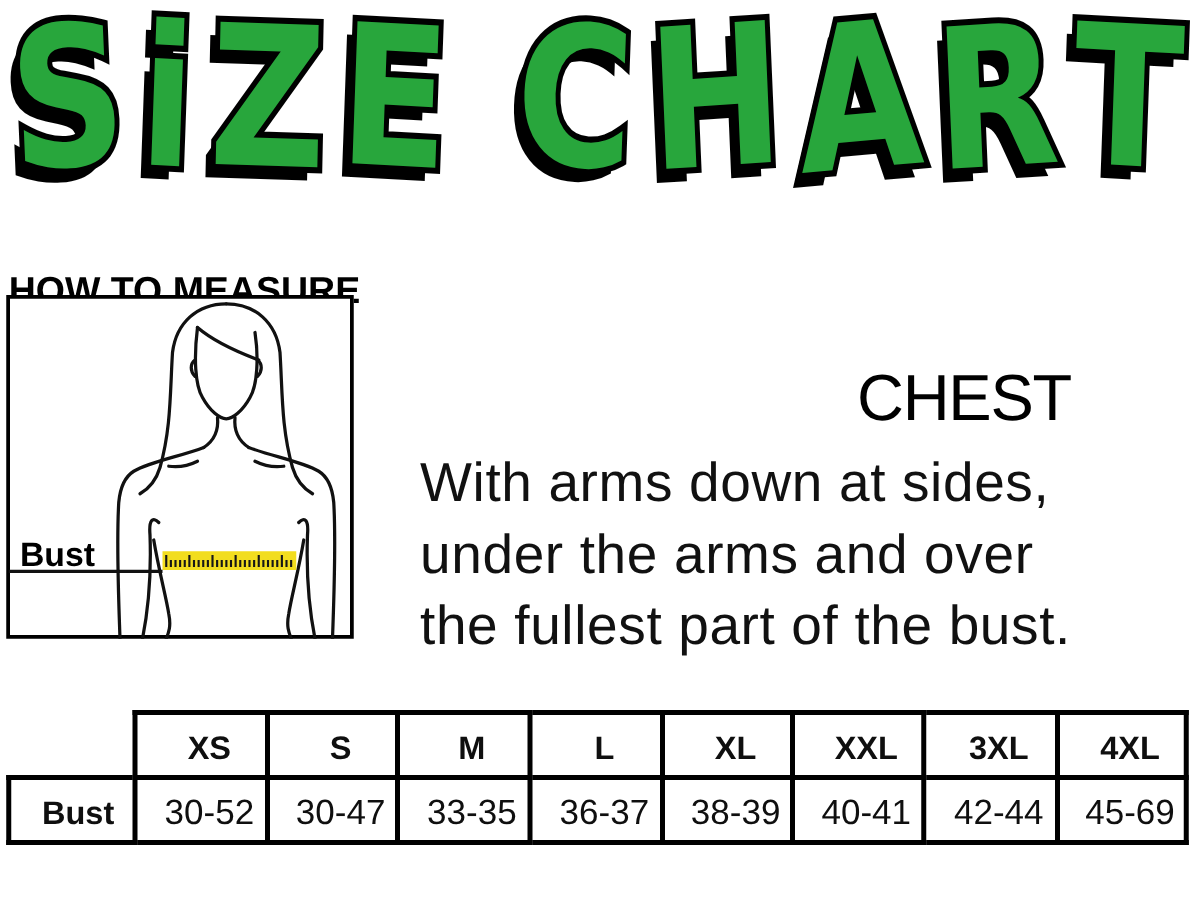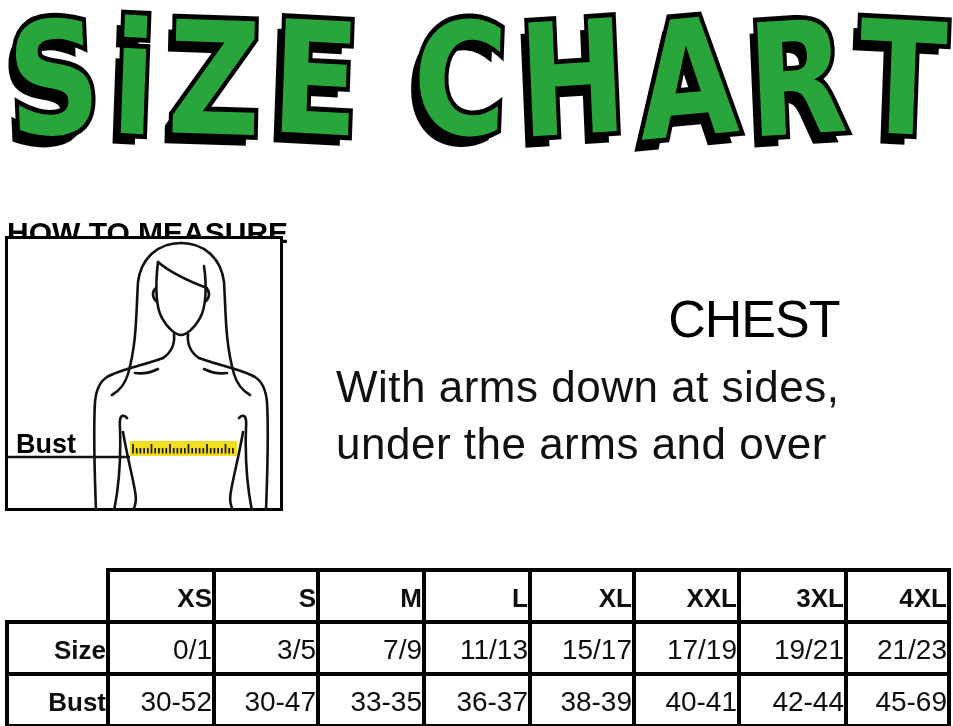--- a/index.html
+++ b/index.html
@@ -56,21 +56,21 @@
   .chest-lines .line{
     font-size:44px;line-height:57px;letter-spacing:0.5px;color:#111;white-space:nowrap;
   }
 
   
   table.size-table{
     position:absolute;left:5px;top:568px;
     border-collapse:collapse;table-layout:fixed;
   }
   .size-table th,.size-table td{
-    border:4px solid #000;height:52px;vertical-align:bottom;text-align:right;
+    border:4px solid #000;height:52px;vertical-align:bottom;text-align:center;
     padding:0 0 6px 13px;overflow:hidden;
   }
   .size-table thead th{font-weight:bold;font-size:26px;}
   .size-table thead th.blank{border:none;background:transparent;}
   .size-table tbody th{font-weight:bold;font-size:26px;padding-left:10px;}
   .size-table tbody td{font-weight:normal;font-size:28px;}
 </style>
 </head>
 <body>
 
@@ -151,20 +151,21 @@
     <line x1="2" y1="221" x2="125" y2="221" stroke="#111" stroke-width="2.6"></line>
     <text x="11" y="217" font-family="Liberation Sans, sans-serif" font-size="27" font-weight="bold" fill="#000">Bust</text>
   </svg>
 </div>
 
 <div class="chest-block">
   <h2 class="chest-heading">CHEST</h2>
   <div class="chest-lines">
     <div class="line">With arms down at sides,</div>
     <div class="line">under the arms and over</div>
+    <div class="line">the fullest part of the bust.</div>
   </div>
 </div>
 
 <table class="size-table">
   <colgroup>
       <col style="width: 101px;">
       <col style="width: 106px;">
       <col style="width: 104px;">
       <col style="width: 106px;">
       <col style="width: 106px;">
@@ -181,31 +182,20 @@
         <th>M</th>
         <th>L</th>
         <th>XL</th>
         <th>XXL</th>
         <th>3XL</th>
         <th>4XL</th>
       </tr>
     </thead>
   <tbody>
       <tr>
-        <th>Size</th>
-        <td>0/1</td>
-        <td>3/5</td>
-        <td>7/9</td>
-        <td>11/13</td>
-        <td>15/17</td>
-        <td>17/19</td>
-        <td>19/21</td>
-        <td>21/23</td>
-      </tr>
-      <tr>
         <th>Bust</th>
         <td>30-52</td>
         <td>30-47</td>
         <td>33-35</td>
         <td>36-37</td>
         <td>38-39</td>
         <td>40-41</td>
         <td>42-44</td>
         <td>45-69</td>
       </tr>

